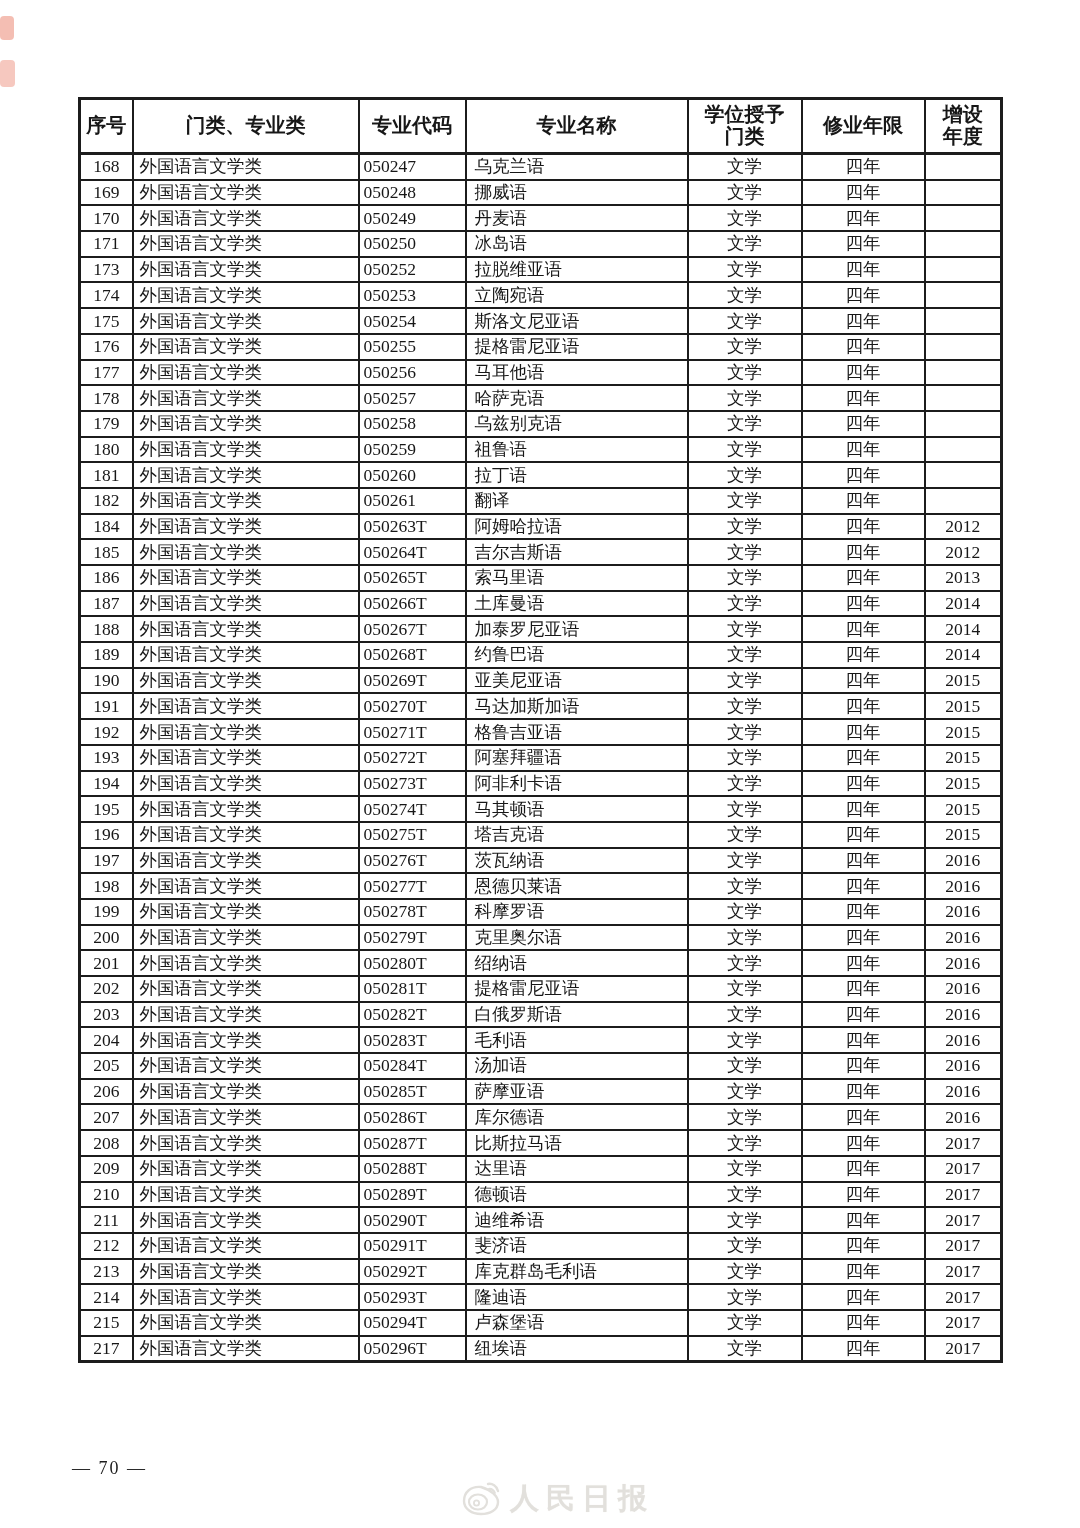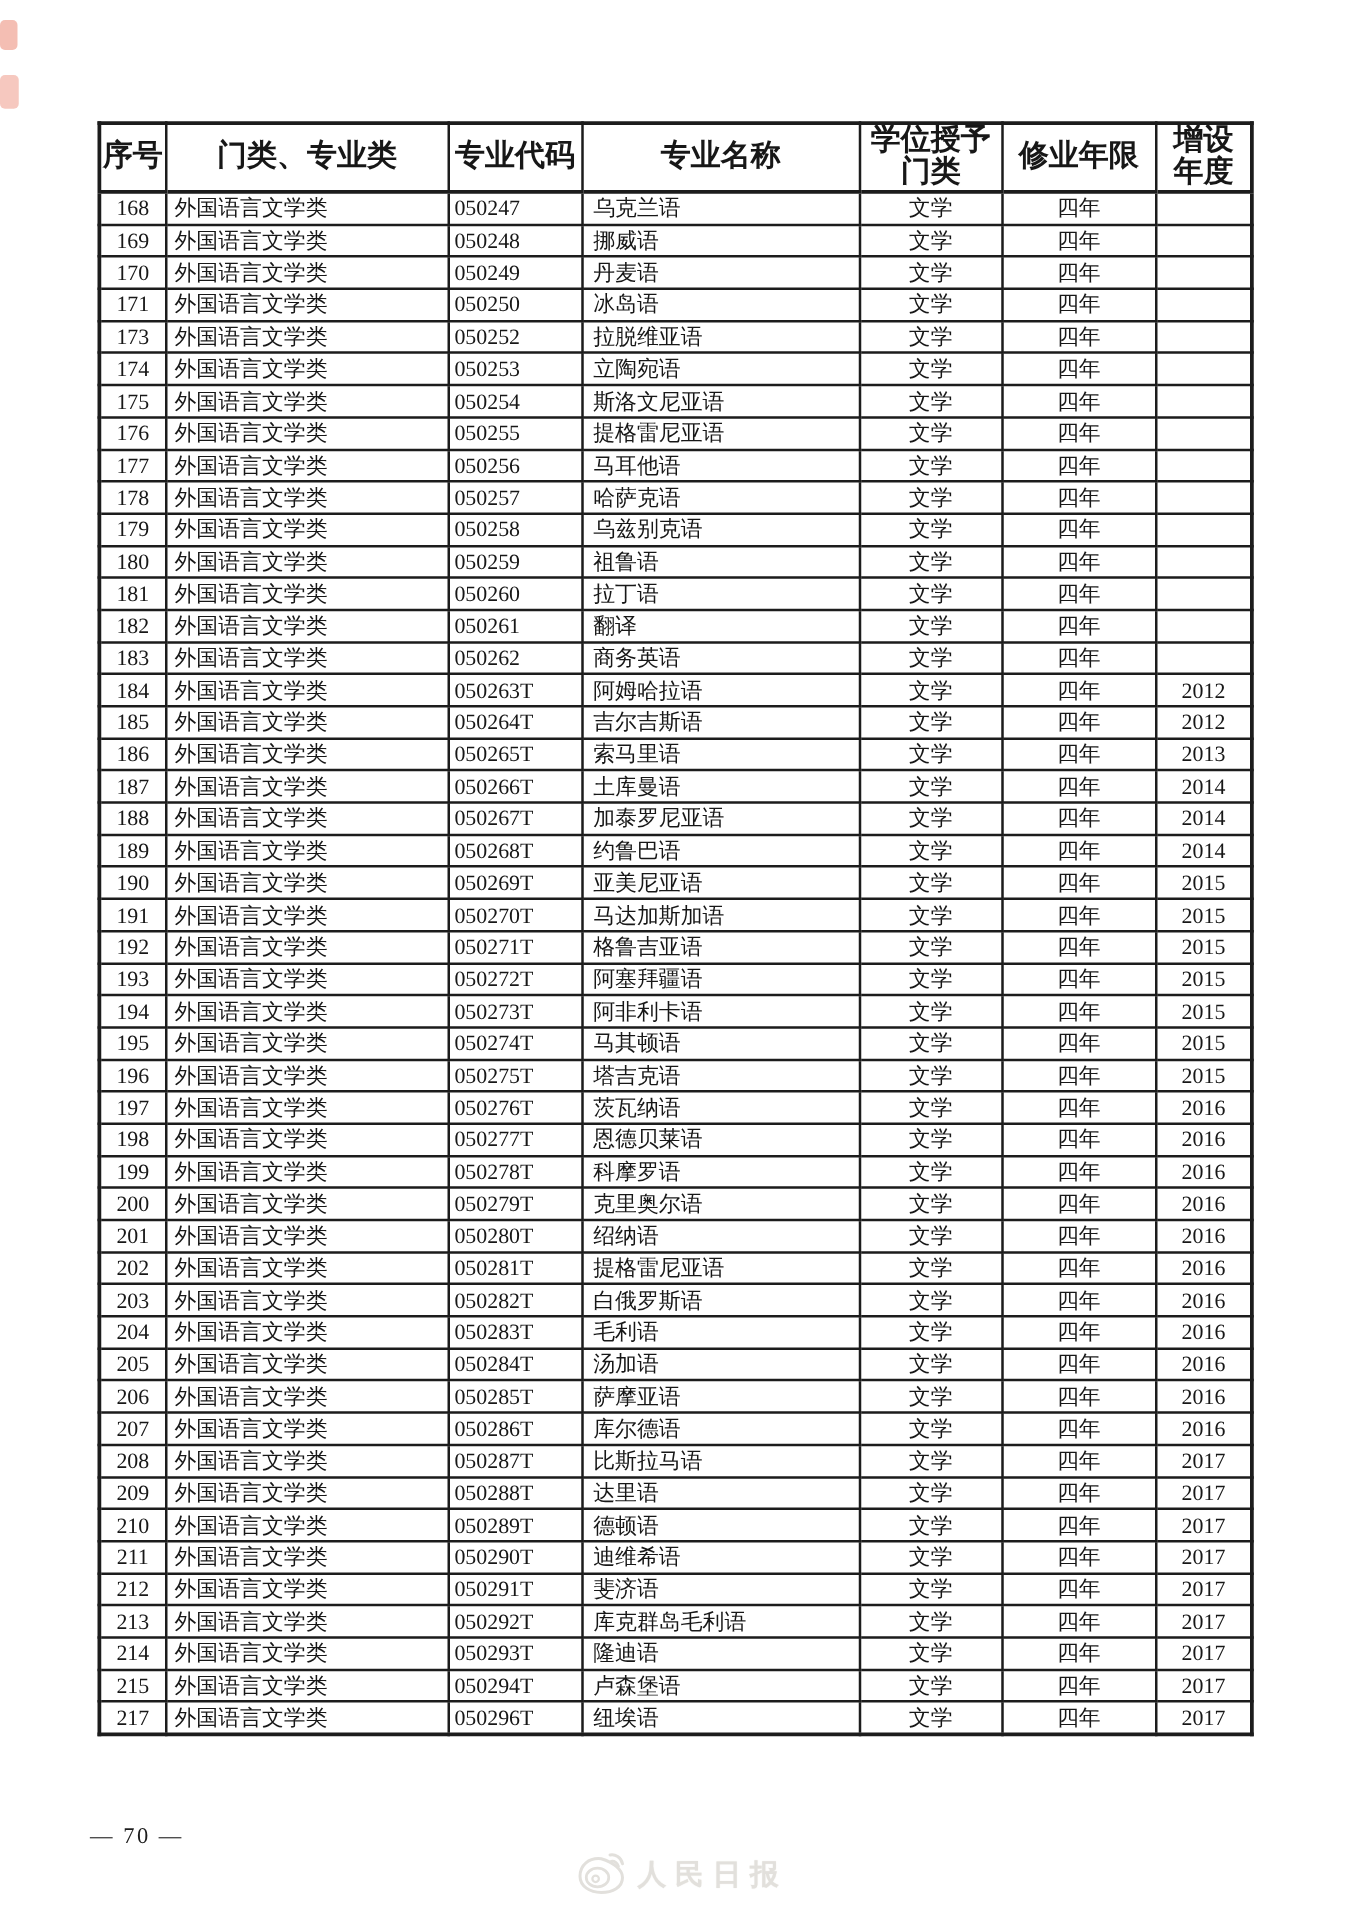--- a/index.html
+++ b/index.html
@@ -19,21 +19,21 @@
     border:3px solid #1c1c1c;
   }
   #majors th,#majors td{
     border:2px solid #1c1c1c;
     overflow:hidden;
     line-height:1.08;
     padding:0;
   }
   #majors thead th{
     height:52px;
-    font-size:24px;font-weight:600;
+    font-size:20px;font-weight:600;
     text-align:center;vertical-align:middle;
     white-space:pre-line;
     border-bottom:3px solid #1c1c1c;
   }
   #majors tbody td{
     height:23.7px;
     font-size:17.5px;
     vertical-align:middle;
     white-space:nowrap;
   }
@@ -47,21 +47,21 @@
     position:absolute;left:72px;top:1458px;
     font-size:18px;letter-spacing:2px;color:#1c1c1c;
   }
   #watermark{
     position:absolute;left:458px;top:1474px;
     display:flex;align-items:center;gap:6px;
     user-select:none;
   }
   #watermark .wm-text{
     font-family:"Liberation Sans","DejaVu Sans",sans-serif;
-    font-weight:bold;font-size:23px;letter-spacing:7px;
+    font-weight:bold;font-size:29px;letter-spacing:7px;
     color:#e2e0dc;
     text-shadow:0 0 1px #edebe7;
   }
 </style>
 </head>
 <body>
 
 <div id="mark-top" class="scan-mark"></div>
 <div id="mark-bottom" class="scan-mark"></div>
 
@@ -209,29 +209,20 @@
       <tr>
         <td class="c0">182</td>
         <td class="c1">外国语言文学类</td>
         <td class="c2">050261</td>
         <td class="c3">翻译</td>
         <td class="c4">文学</td>
         <td class="c5">四年</td>
         <td class="c6"></td>
       </tr>
       <tr>
-        <td class="c0">183</td>
-        <td class="c1">外国语言文学类</td>
-        <td class="c2">050262</td>
-        <td class="c3">商务英语</td>
-        <td class="c4">文学</td>
-        <td class="c5">四年</td>
-        <td class="c6"></td>
-      </tr>
-      <tr>
         <td class="c0">184</td>
         <td class="c1">外国语言文学类</td>
         <td class="c2">050263T</td>
         <td class="c3">阿姆哈拉语</td>
         <td class="c4">文学</td>
         <td class="c5">四年</td>
         <td class="c6">2012</td>
       </tr>
       <tr>
         <td class="c0">185</td>

